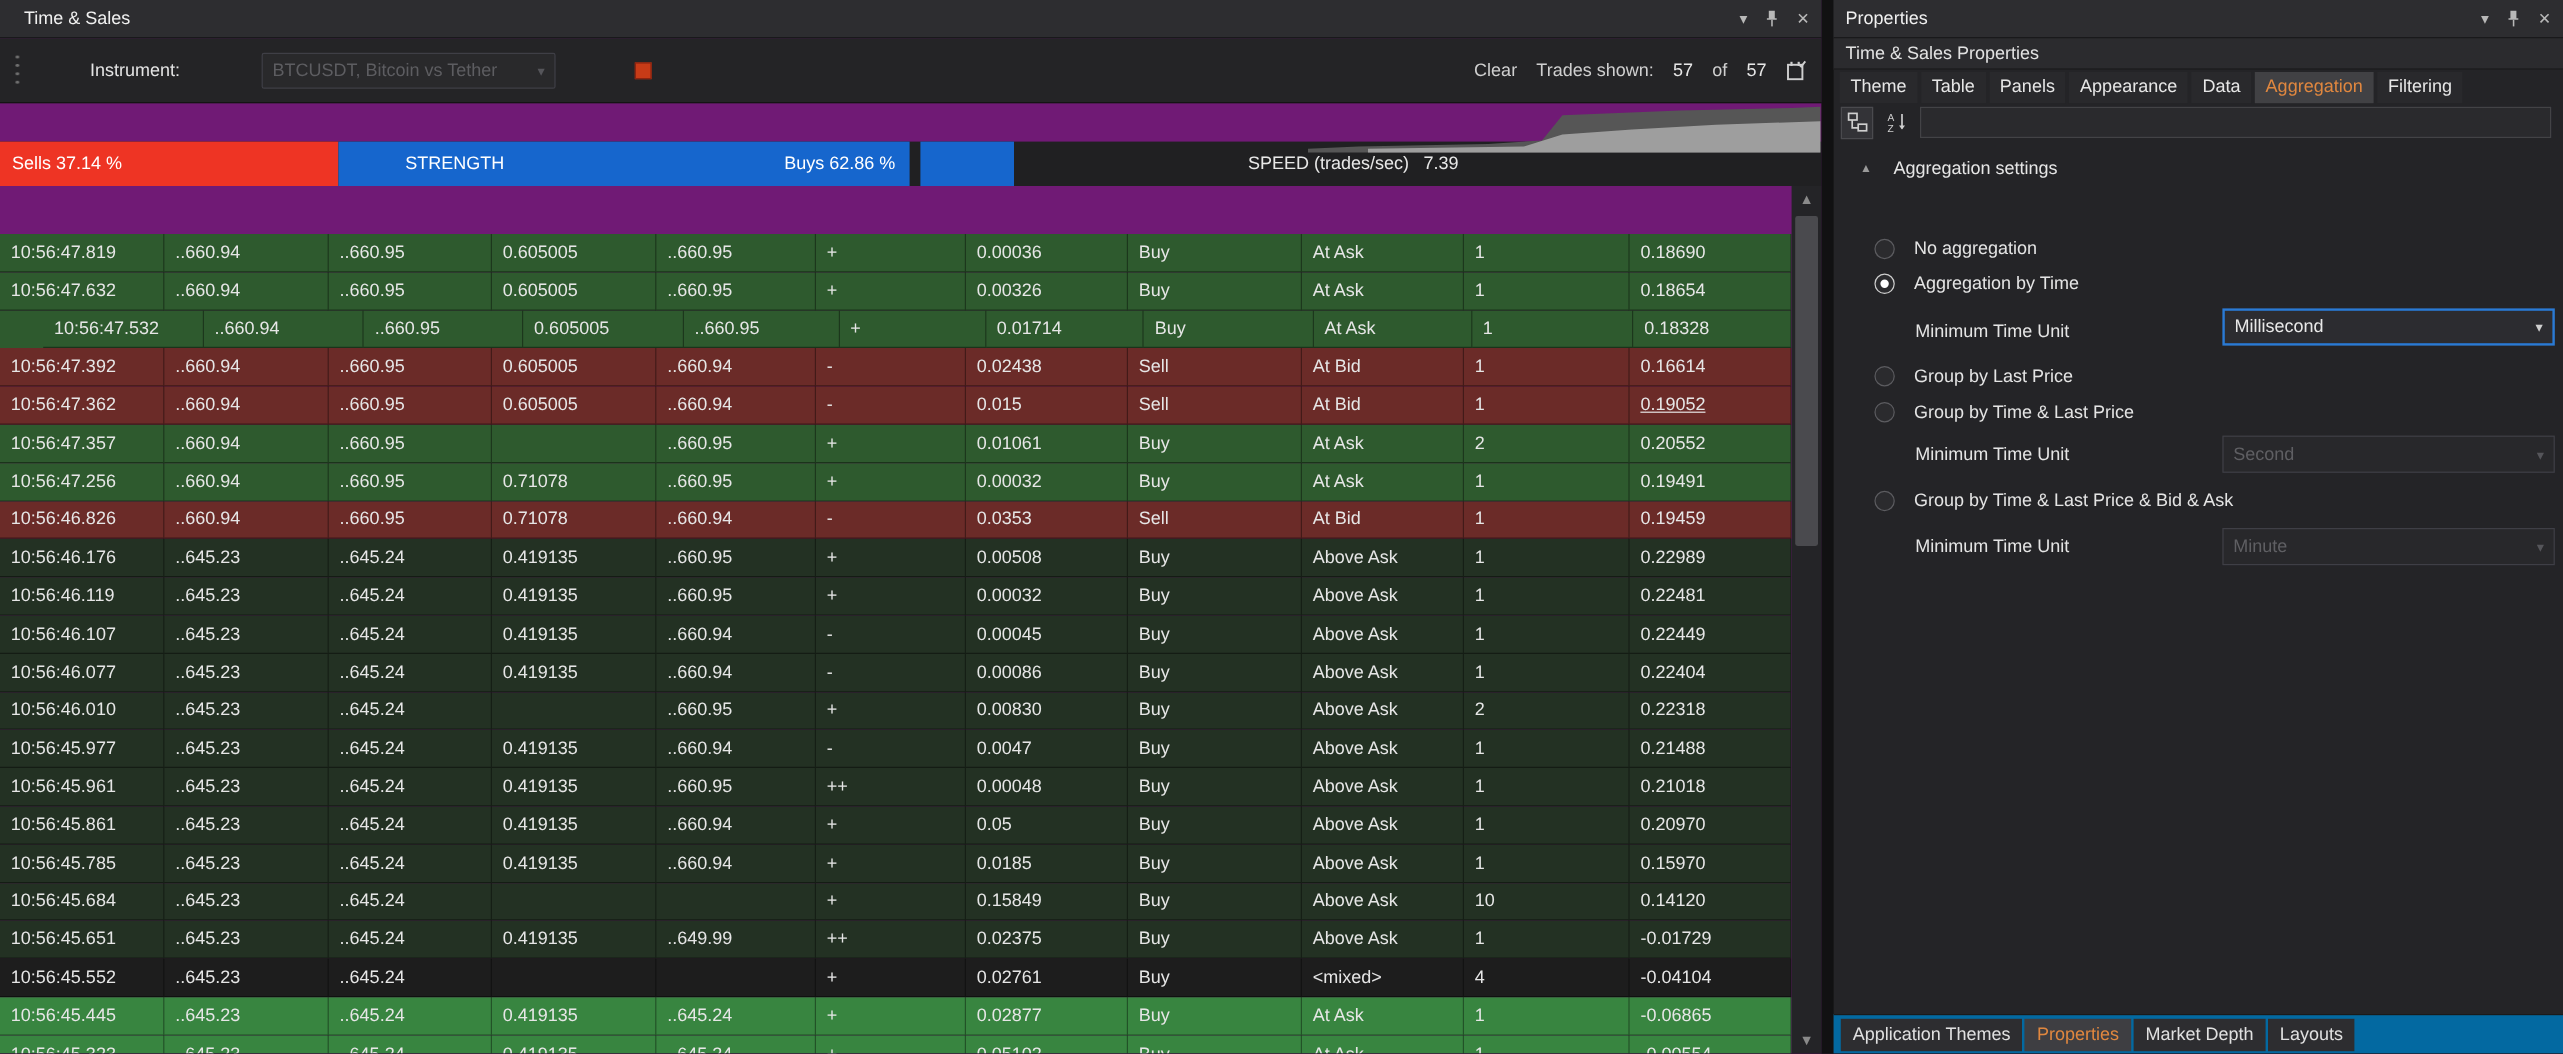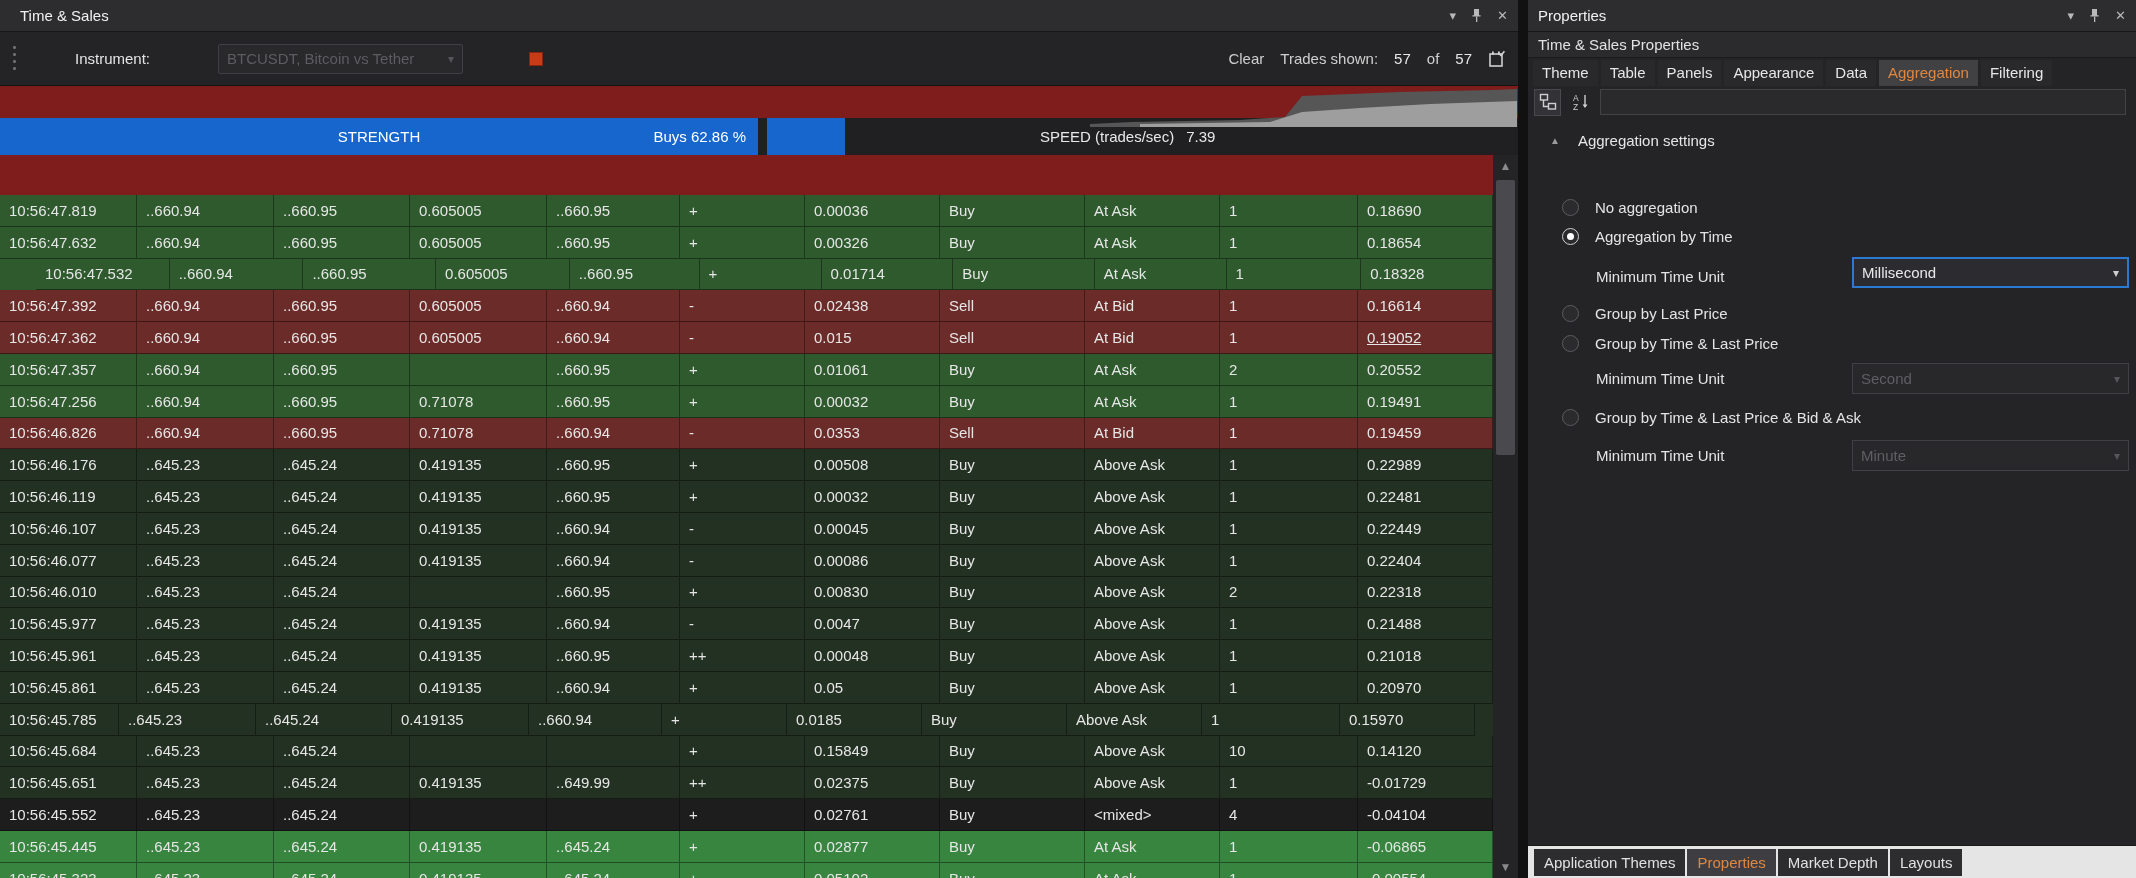--- a/index.html
+++ b/index.html
@@ -1,21 +1,21 @@
 <!DOCTYPE html>
 <html><head>
 <meta charset="utf-8">
 <style>
   * { margin:0; padding:0; box-sizing:border-box; }
   html,body { width:2136px; height:878px; overflow:hidden; background:#161616;
     font-family:"Liberation Sans", sans-serif; color:#e4e4e4; font-size:15px; }
   #app { position:relative; width:2136px; height:878px; }
 
   
-  #left-panel { position:absolute; left:0; top:0; width:1518px; height:878px; background:#7f1d1d;padding-left:48px; }
+  #left-panel { position:absolute; left:0; top:0; width:1518px; height:878px; background:#701a75;padding-left:48px; }
   .titlebar { position:absolute; left:0; top:0; right:0; height:32px; background:#2d2d30;
     display:flex; align-items:center; padding:0 10px; border-bottom:1px solid #161617; }
   .titlebar .t-title { color:#f0f0f0; padding-left:10px; }
   .win-icons { margin-left:auto; display:flex; align-items:center; gap:14px; color:#b8b8b8; }
   .win-icons .gl { font-size:13px; cursor:default; }
   .toolbar { position:absolute; left:0; top:32px; right:0; height:54px; background:#242426;
     display:flex; align-items:center; padding:0 12px; border-bottom:1px solid #141414;gap:44px; }
   .drag-dots { width:5px; height:30px; margin-right:14px;
     background:radial-gradient(circle, #6f6f6f 1.3px, transparent 1.6px); background-size:5px 7px; background-repeat:repeat-y; }
   .combo { width:245px; height:30px; margin-left:24px; background:#29292b; border:1px solid #3f3f46;
@@ -75,21 +75,21 @@
   .radio { width:17px; height:17px; border-radius:50%; background:#2b2b2e; border:1px solid #5c5c60; position:relative; }
   .radio.sel { border-color:#cfcfcf; }
   .radio.sel::after { content:""; position:absolute; left:4px; top:4px; width:7px; height:7px; border-radius:50%; background:#ffffff; }
   .mtu-label { position:absolute; left:68px; height:22px; display:flex; align-items:center; color:#e4e4e4; white-space:nowrap; }
   .dropdown { position:absolute; left:324px; width:277px; height:31px; background:#2c2c30; border:1px solid #3f3f46;
     display:flex; align-items:center; padding:0 8px; color:#e8e8e8; }
   .dropdown .arr { margin-left:auto; font-size:12px; color:#cfcfcf; }
   .dropdown.focus { border:2px solid #2a7ad4; }
   .dropdown.disabled { color:#5f5f63; background:#28282b; }
   .dropdown.disabled .arr { color:#55555a; }
-  .btabs { position:absolute; left:0; right:0; bottom:0; height:33px; background:#e5e5e5; border-top:1px solid #1a1a1a;
+  .btabs { position:absolute; left:0; right:0; bottom:0; height:33px; background:#0369a1; border-top:1px solid #1a1a1a;
     display:flex; align-items:center; gap:2px; padding-left:6px; }
   .btab { padding:5px 10px; background:#2d2d30; color:#e0e0e0; white-space:nowrap; cursor:default; }
   .btab.sel { background:#3e3e42; color:#e0873f; }
   svg { display:block; }
 </style>
 </head>
 <body>
 
 <div id="app">
 
@@ -130,20 +130,23 @@
             <rect x="10" y="2.5" width="1.8" height="3.5" fill="#cfcfcf"></rect>
             <path d="M11 4.5l2 2 3.4-4.3" fill="none" stroke="#cfcfcf" stroke-width="1.6"></path>
           </svg>
         </span>
       </span>
     </div>
 
 
     <div class="strength-row">
       <div class="s-bar">
+        <div class="s-sell" id="sellSeg" style="width: 37.14%;">
+          <span>Sells 37.14 %</span>
+        </div>
         <div class="s-buy">
           <span>Buys 62.86 %</span>
         </div>
       </div>
       <div class="s-mid">
         <span>STRENGTH</span>
       </div>
       <div class="s-gauge"></div>
       <div class="s-speed">
         <span>SPEED (trades/sec)</span>
@@ -359,21 +362,21 @@
           <div class="tcell" style="width: 137px;">0.419135</div>
           <div class="tcell" style="width: 133px;">..660.94</div>
           <div class="tcell" style="width: 125px;">+</div>
           <div class="tcell" style="width: 135px;">0.05</div>
           <div class="tcell" style="width: 145px;">Buy</div>
           <div class="tcell" style="width: 135px;">Above Ask</div>
           <div class="tcell" style="width: 138px;">1</div>
           <div class="tcell" style="width: 135px;">0.20970</div>
         </div>
         <div class="trow row-dark">
-          <div class="tcell" style="width: 119px;">10:56:45.785</div>
+          <div class="tcell" style="width: 137px;">10:56:45.785</div>
           <div class="tcell" style="width: 137px;">..645.23</div>
           <div class="tcell" style="width: 136px;">..645.24</div>
           <div class="tcell" style="width: 137px;">0.419135</div>
           <div class="tcell" style="width: 133px;">..660.94</div>
           <div class="tcell" style="width: 125px;">+</div>
           <div class="tcell" style="width: 135px;">0.0185</div>
           <div class="tcell" style="width: 145px;">Buy</div>
           <div class="tcell" style="width: 135px;">Above Ask</div>
           <div class="tcell" style="width: 138px;">1</div>
           <div class="tcell" style="width: 135px;">0.15970</div>

